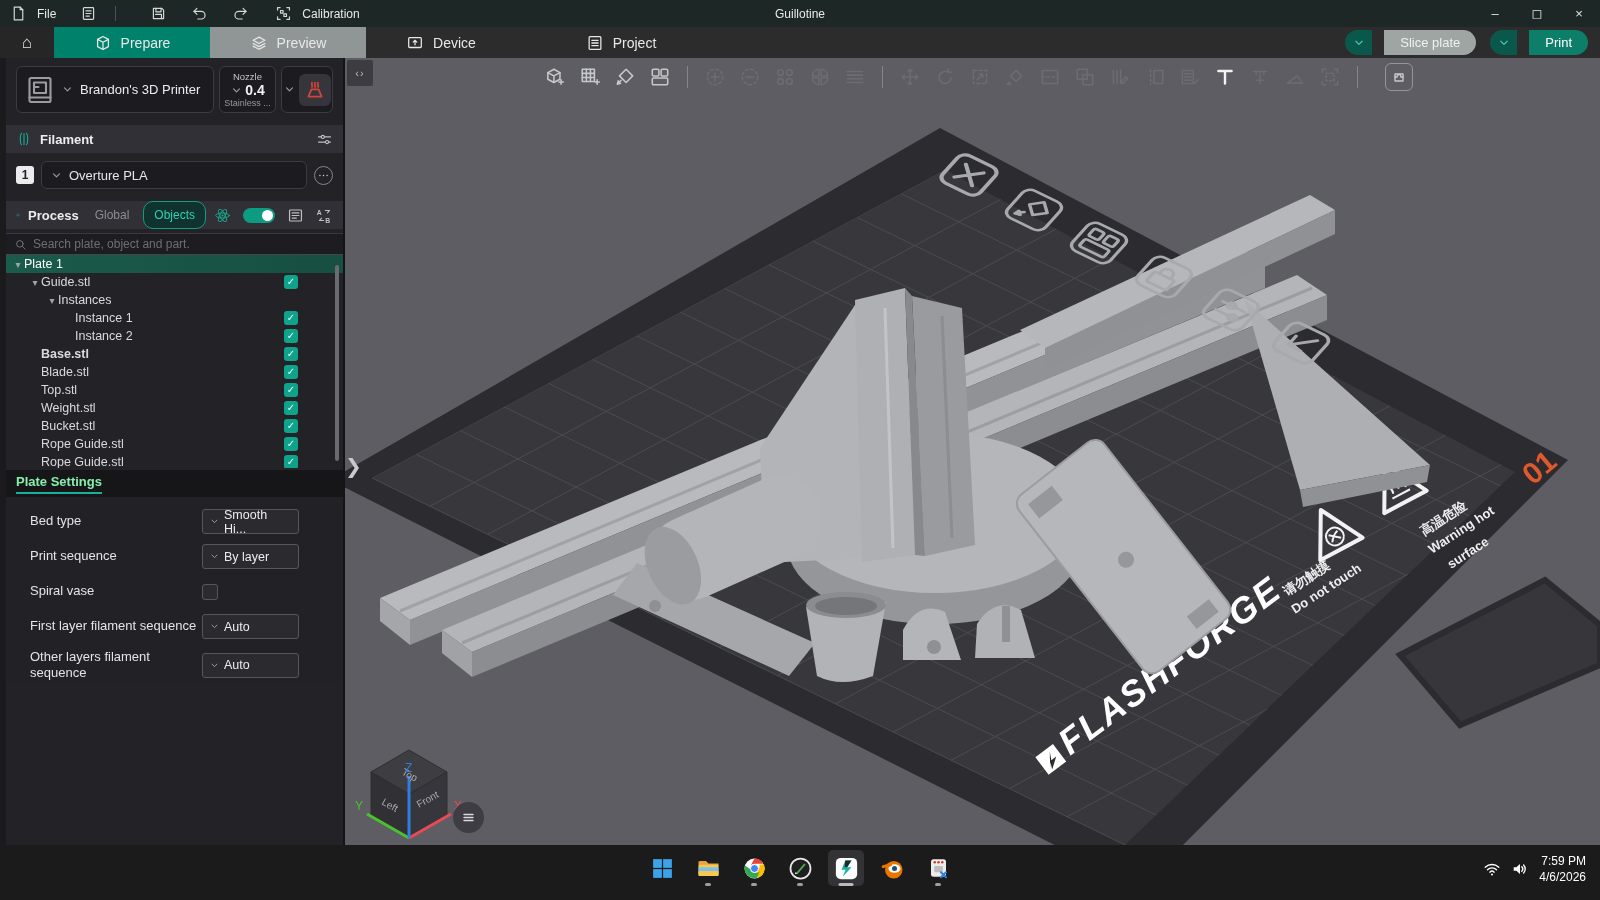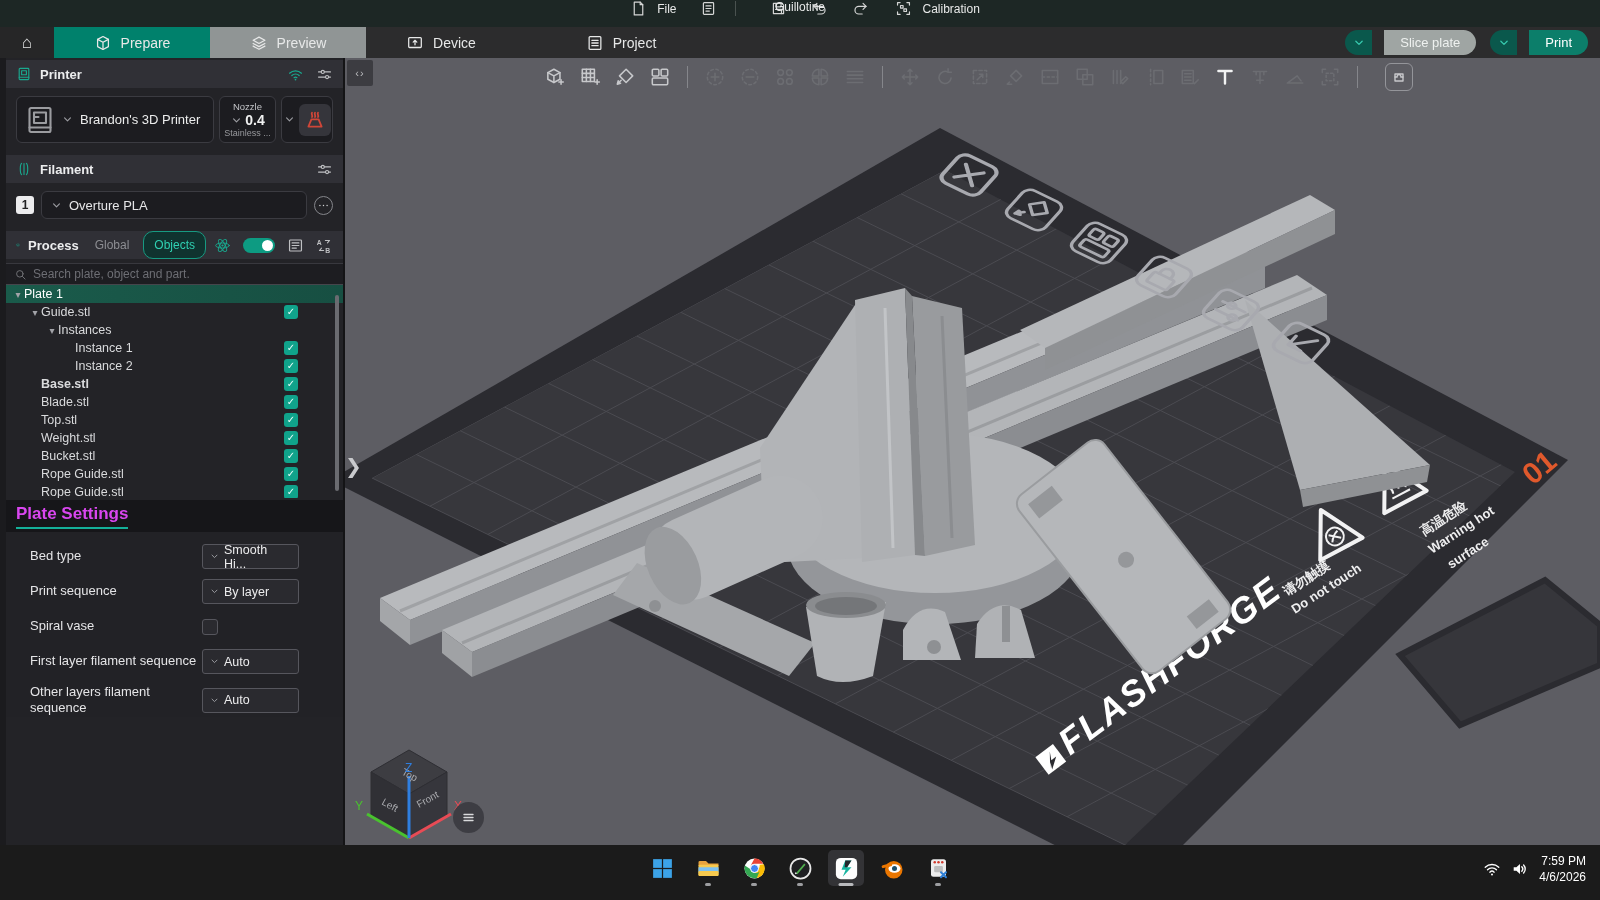--- a/index.html
+++ b/index.html
@@ -2,21 +2,21 @@
 <html><head>
 <meta charset="utf-8">
 <style>
   * { margin:0; padding:0; box-sizing:border-box; }
   html,body { width:1600px; height:900px; overflow:hidden; background:#1c1c1c;
     font-family:"Liberation Sans","DejaVu Sans",sans-serif; }
   svg { display:block; }
 
   
   .titlebar { position:absolute; left:0; top:0; width:1600px; height:27px;
-    background:#1d2725; display:flex; align-items:center; color:#dcdddd; font-size:12px;flex-direction:column; }
+    background:#1d2725; display:flex; align-items:center; color:#dcdddd; font-size:12px; }
   .menu-left { display:flex; align-items:center; gap:10px; padding-left:10px; }
   .mi { width:17px; height:17px; color:#d5d6d6; }
   .menu-label { font-size:12px; color:#e8e9e9; }
   .msep { width:1px; height:15px; background:#4a5250; margin:0 8px; }
   .title-center { position:absolute; left:0; right:0; text-align:center; font-size:12px; color:#e9eaea; pointer-events:none; }
   .win-controls { margin-left:auto; display:flex; }
   .wc { width:42px; height:27px; display:flex; align-items:center; justify-content:center;
     color:#e3e4e4; font-size:13px; }
 
   
@@ -89,21 +89,21 @@
   .tree { position:relative; height:213px; overflow:hidden; font-size:12.5px; }
   .trow { position:relative; height:18px; display:flex; align-items:center; color:#d9dadc; }
   .trow.sel { background:linear-gradient(90deg,#1a5b4b,#174f42); color:#fff; }
   .tcaret { width:12px; font-size:10px; color:#a2a3a8; text-align:center; flex:none; }
   .tcb { position:absolute; right:45px; top:2px; width:14px; height:14px; background:#10a38b;
     border-radius:3px; color:#eafffb; font-size:10px; line-height:14px; text-align:center; }
   .tree-scroll { position:absolute; right:4px; top:10px; width:4px; height:196px;
     background:#6a6b70; border-radius:2px; }
 
   .plate-panel { margin-top:2px; background:#222226; }
-  .pp-title { padding:4px 0 3px 10px; font-size:17px; font-weight:bold; color:#d946ef;
+  .pp-title { padding:4px 0 3px 10px; font-size:13px; font-weight:bold; color:#86efac;
     background:#161619; }
   .pp-title span { display:inline-block; border-bottom:2px solid #14b099; padding-bottom:3px; }
   .pp-rows { padding:12px 0 0 0; }
   .pp-row { display:flex; align-items:center; min-height:25px; padding:0 44px 0 24px; margin-bottom:10px; }
   .pp-label { flex:1; font-size:13px; color:#e4e4e6; line-height:1.25; }
   .pp-select { width:97px; height:25px; background:#2a2a2f; border:1px solid #56565d; border-radius:3px;
     display:flex; align-items:center; gap:4px; padding:0 6px; font-size:12.5px; color:#ededee; }
   .pp-select .chev { width:11px; height:11px; }
   .pp-input { width:97px; height:25px; background:#27272b; border:1px solid #45454b; border-radius:3px;
     display:flex; align-items:center; padding:0 6px; }
@@ -261,45 +261,20 @@
             <path d="M5.5 7.5l4.5 4.5 4.5-4.5"></path>
           </svg>
         </div>
       <div class="pill pill-print">Print</div>
     </div>
   </div>
 </div>
 
 <div class="sidebar">
 
-  <div class="sec-head">
-    <span class="si">
-        <svg viewBox="0 0 20 20" width="100%" height="100%" fill="none" stroke="currentColor" stroke-width="1.4" stroke-linecap="round" stroke-linejoin="round">
-          <rect x="4" y="3" width="12" height="14" rx="1"></rect>
-          <rect x="7" y="6" width="6" height="5"></rect>
-          <path d="M4 14h12"></path>
-        </svg>
-      </span>
-    <span>Printer</span>
-    <span class="right">
-      <span class="hic teal">
-          <svg viewBox="0 0 20 20" width="100%" height="100%" fill="none" stroke="currentColor" stroke-width="1.4" stroke-linecap="round" stroke-linejoin="round">
-            <path d="M3 8.5a10 10 0 0 1 14 0M5.7 11.2a6 6 0 0 1 8.6 0M8.3 13.8a2.6 2.6 0 0 1 3.4 0"></path>
-            <circle cx="10" cy="16" r="1" fill="currentColor" stroke="none"></circle>
-          </svg>
-        </span>
-      <span class="hic">
-          <svg viewBox="0 0 20 20" width="100%" height="100%" fill="none" stroke="currentColor" stroke-width="1.4" stroke-linecap="round" stroke-linejoin="round">
-            <path d="M3 7h14M3 13h14"></path>
-            <circle cx="8" cy="7" r="1.8" fill="#2e2e33"></circle>
-            <circle cx="13" cy="13" r="1.8" fill="#2e2e33"></circle>
-          </svg>
-        </span>
-    </span>
-  </div>
 
   <div class="printer-row">
     <div class="card printer-card">
       <span class="printer-thumb">
           <svg viewBox="0 0 20 20" width="100%" height="100%" fill="none" stroke="currentColor" stroke-width="1.4" stroke-linecap="round" stroke-linejoin="round">
             <rect x="3" y="2" width="14" height="16" rx="1"></rect>
             <rect x="6" y="5" width="8" height="7"></rect>
             <path d="M3 15h14M6 8h3"></path>
           </svg>
         </span>

